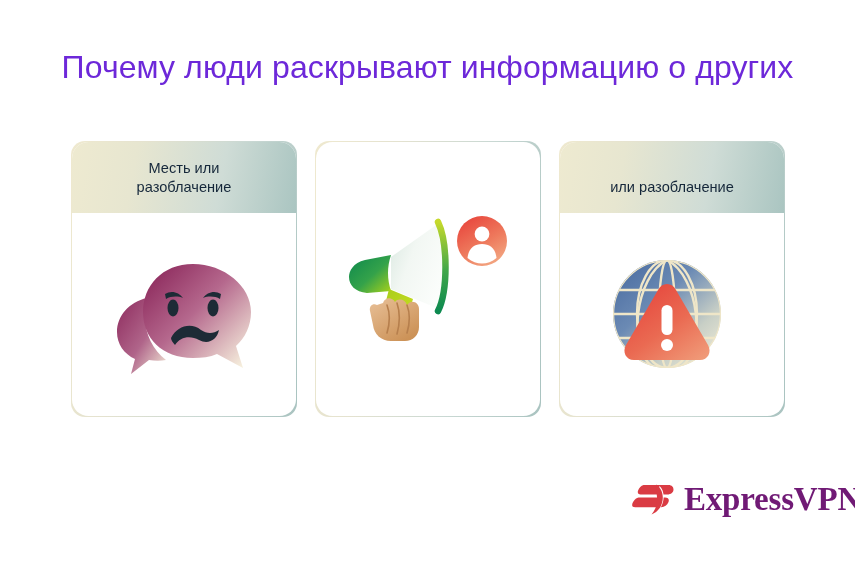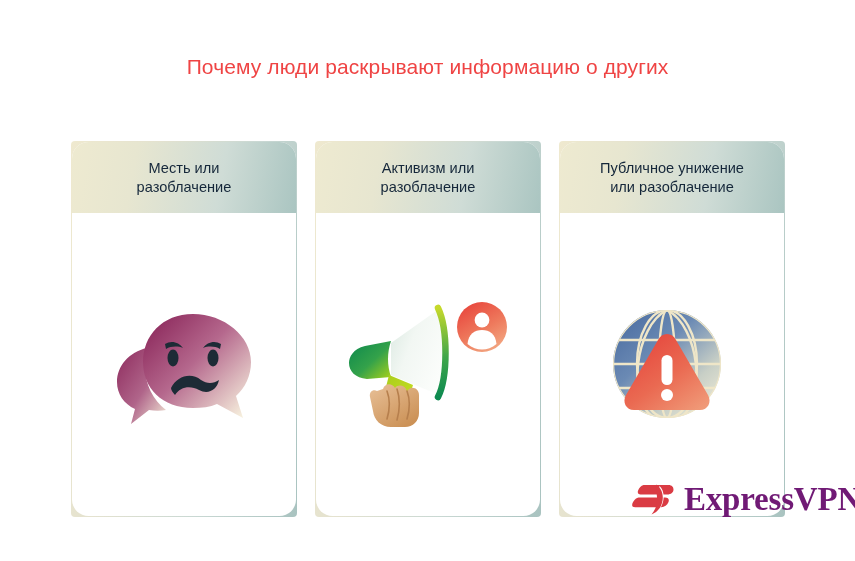--- a/index.html
+++ b/index.html
@@ -20,43 +20,43 @@
     inset: 0;
   }
 
   
   .page-title {
     position: absolute;
     top: 50px;
     left: 0;
     width: 855px;
     text-align: center;
-    font-size: 21px;
+    font-size: 32px;
     line-height: 34px;
     font-weight: 400;
-    color: #ef4444;
+    color: #6d28d9;
     letter-spacing: 0.1px;
   }
 
   
   .cards-row {
     position: absolute;
     top: 141px;
     left: 71px;
     width: 714px;
     height: 300px;
     display: flex;
     justify-content: space-between;
   }
 
   .card {
     position: relative;
     width: 226px;
-    height: 376px;
-    border-radius: 4px;
+    height: 276px;
+    border-radius: 14px;
     padding: 1.4px;
     box-sizing: border-box;
     background: linear-gradient(100deg, #efe9cf 0%, #e4e2cf 30%, #c9d8d3 65%, #a9c3c0 100%);
   }
 
   .card-inner {
     position: relative;
     width: 100%;
     height: 100%;
     border-radius: 16.6px;
@@ -179,26 +179,20 @@
                      C 108 90, 99 95, 90 90
                      C 81 85, 71 87, 66 95
                      C 64 93, 62 90, 62 88 Z" fill="#1d2b36"></path>
           </svg>
         </div>
       </div>
     </div>
 
     <div class="card">
       <div class="card-inner">
-        <div class="card-header">
-          <div class="card-header-text">
-            <span>Активизм или</span><br>
-            <span>разоблачение</span>
-          </div>
-        </div>
         <div class="card-body">
 
           <svg class="card-icon" width="170" height="132" viewBox="0 0 170 132">
             <defs>
               <linearGradient id="coneGrad" x1="0" y1="0" x2="1" y2="0.6">
                 <stop offset="0%" stop-color="#d9e8e0"></stop>
                 <stop offset="45%" stop-color="#f2f7f3"></stop>
                 <stop offset="100%" stop-color="#fbfdfb"></stop>
               </linearGradient>
               <linearGradient id="bodyGrad" x1="0" y1="0.1" x2="0.9" y2="1">
@@ -268,21 +262,21 @@
                      C 134 50.5, 129 49, 124.5 45 Z" fill="#ffffff"></path>
           </svg>
         </div>
       </div>
     </div>
 
     <div class="card">
       <div class="card-inner">
         <div class="card-header">
           <div class="card-header-text">
-            <span>Публичное унижение</span><br>
+            <br>
             <span>или разоблачение</span>
           </div>
         </div>
         <div class="card-body">
 
           <svg class="card-icon" width="134" height="130" viewBox="0 0 134 130">
             <defs>
               <linearGradient id="globeGrad" x1="0.1" y1="0.05" x2="0.95" y2="1">
                 <stop offset="0%" stop-color="#4c6ea2"></stop>
                 <stop offset="35%" stop-color="#6b8ab4"></stop>

